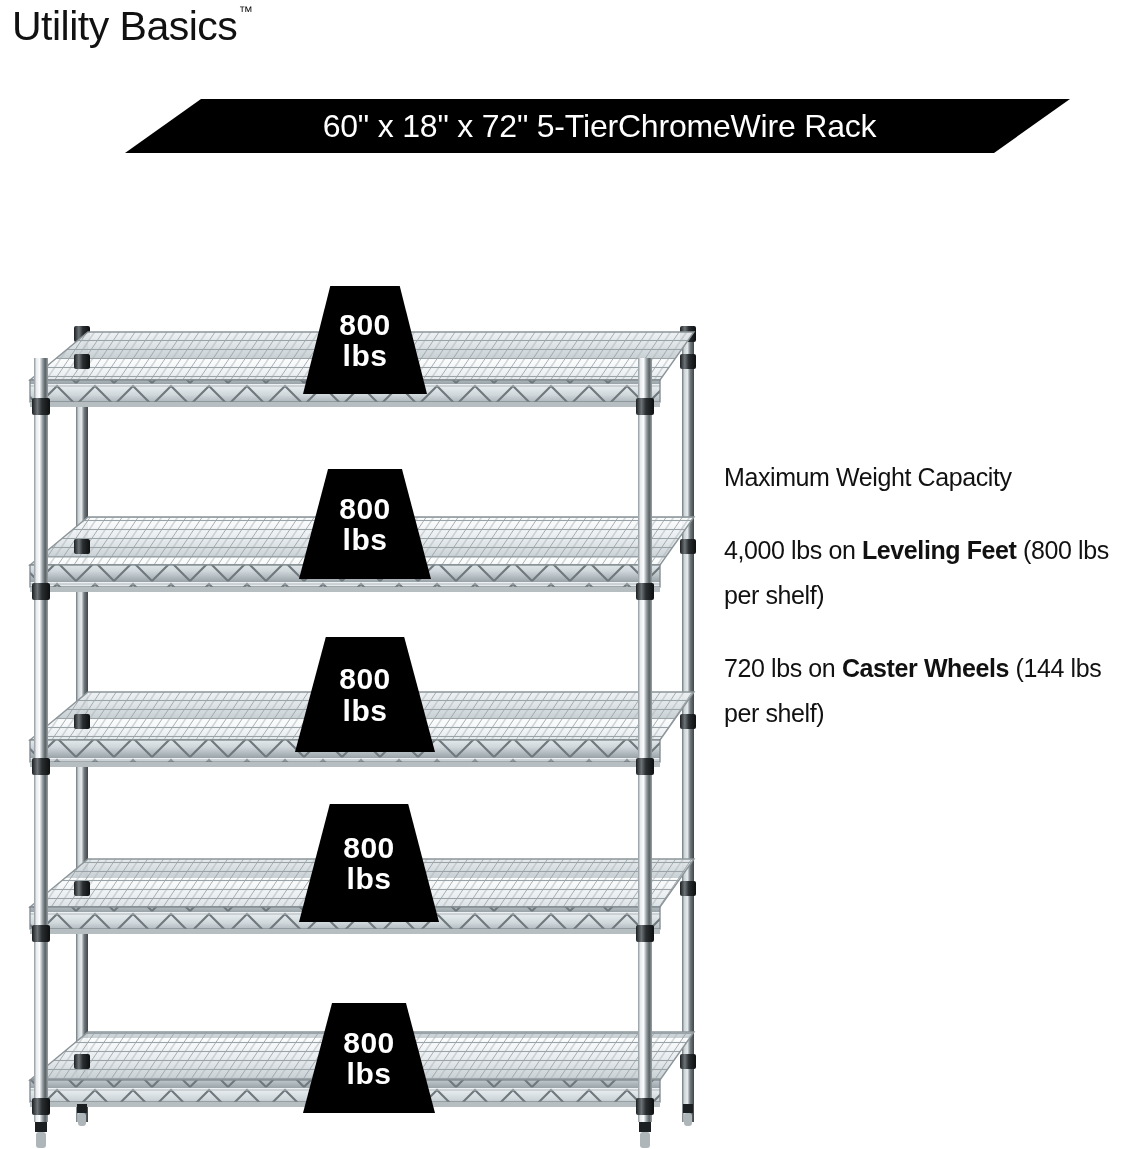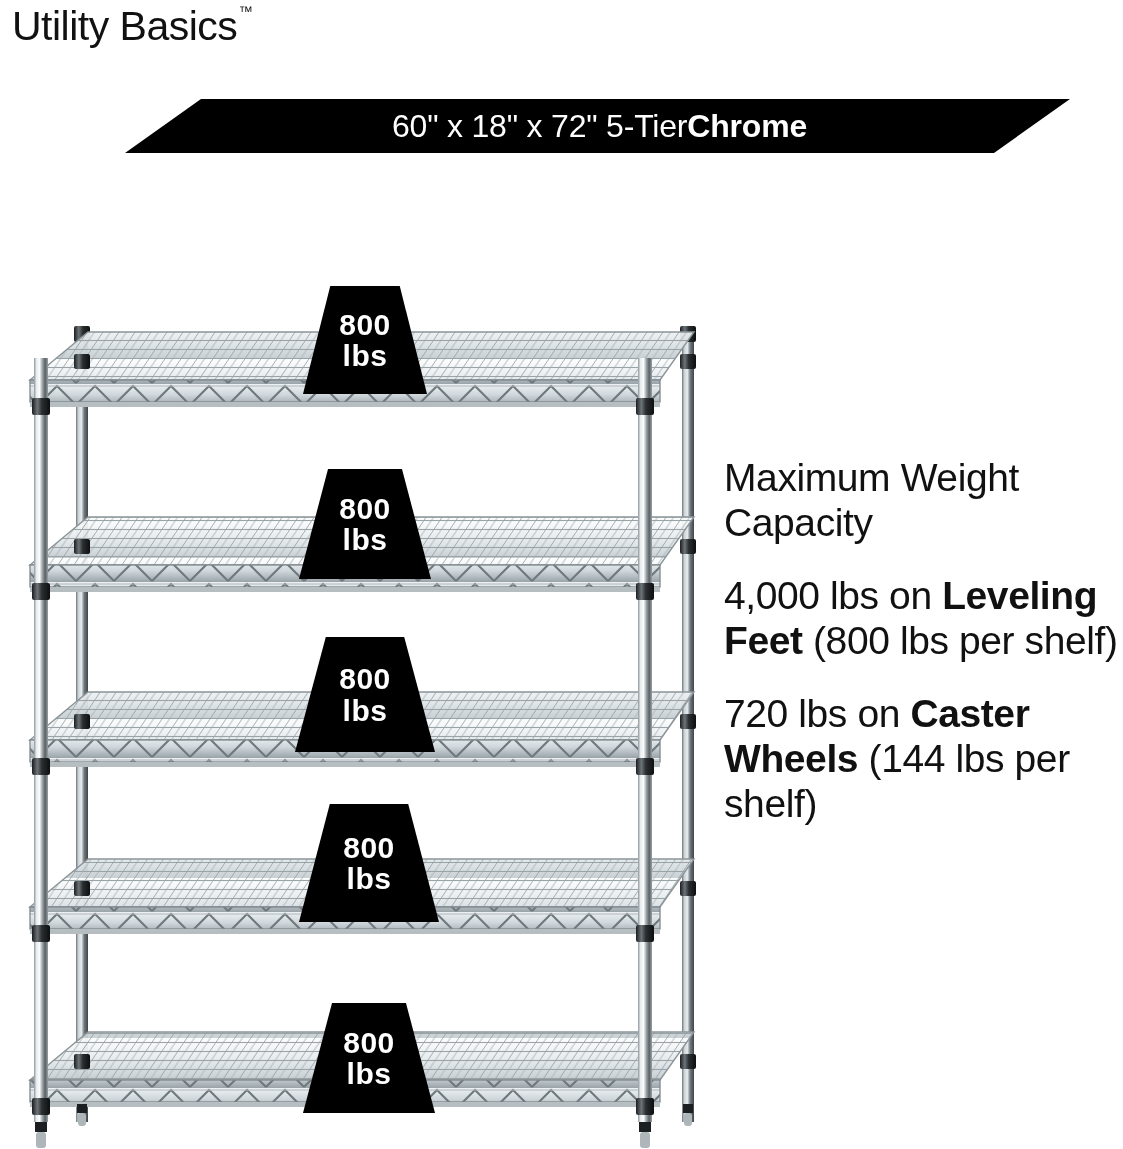--- a/index.html
+++ b/index.html
@@ -41,29 +41,29 @@
   .banner-text{
     position:absolute;left:0;top:0;width:945px;height:54px;
     display:flex;align-items:center;justify-content:center;
     color:#fff;
     font-size:32px;
     letter-spacing:-0.2px;
     white-space:nowrap;
     padding-left:4px;
     box-sizing:border-box;
   }
-  .banner-text b{font-weight:700;}
+  .banner-text b{font-weight:400;}
 
   
   .info{
     position:absolute;left:724px;top:455px;width:398px;
   }
   .info p{
     margin:0 0 28px 0;
-    font-size:39px;
+    font-size:25px;
     line-height:45px;
     letter-spacing:-0.4px;
     color:#111;
   }
   .info p:last-child{margin-bottom:12px;}
   .info b{font-weight:700;}
 
   
   .rack{
     position:absolute;left:0px;top:318px;
@@ -98,20 +98,21 @@
 
   <div class="brand">
     <span>Utility Basics</span><span class="tm">™</span>
   </div>
 
   <div class="banner-wrap">
     <div class="banner-shape"></div>
     <div class="banner-text">
       <span>60" x 18" x 72" 5-Tier </span>
         <b>Chrome</b>
+        <span> Wire Rack</span>
     </div>
   </div>
 
   <svg class="rack" viewBox="0 0 720 831" xmlns="http://www.w3.org/2000/svg">
     <defs>
       <linearGradient id="postG" x1="0" y1="0" x2="1" y2="0">
         <stop offset="0%" stop-color="#8e979c"></stop>
         <stop offset="18%" stop-color="#e9edef"></stop>
         <stop offset="40%" stop-color="#fbfcfc"></stop>
         <stop offset="60%" stop-color="#9aa3a8"></stop>

